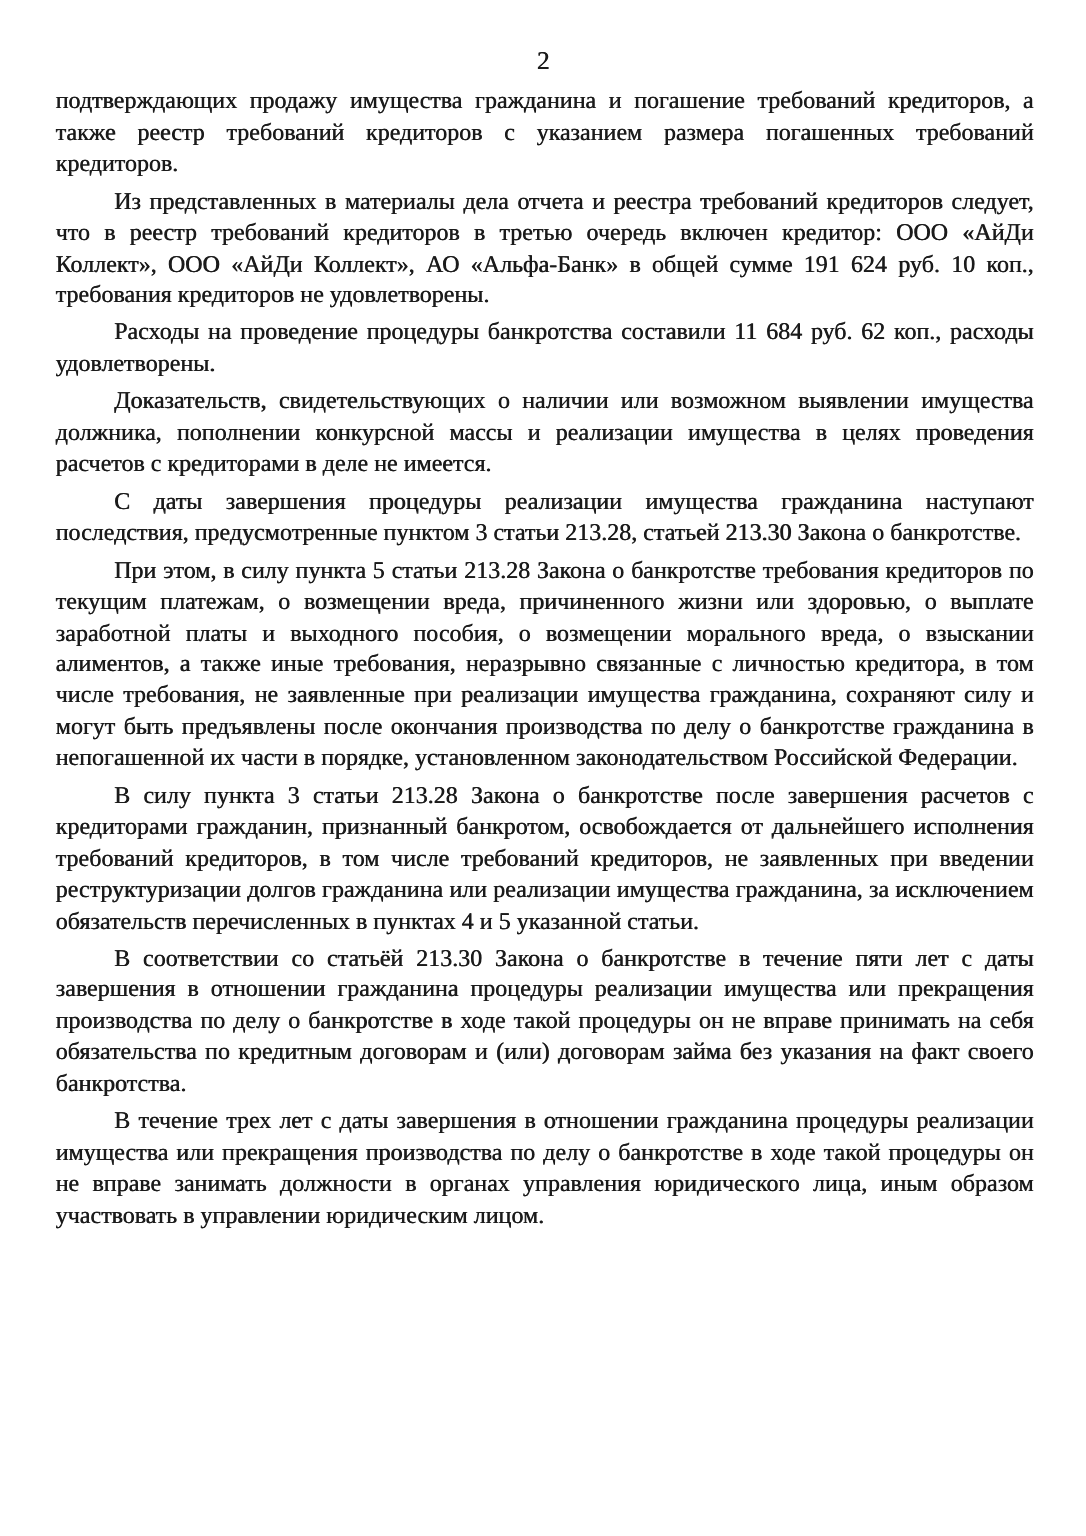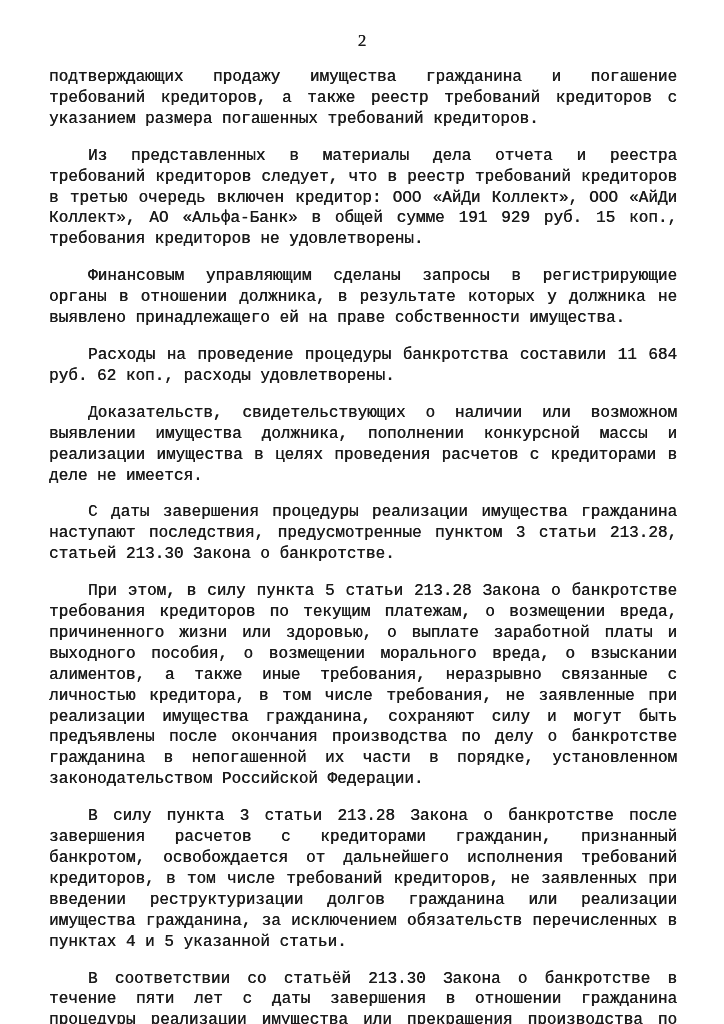--- a/index.html
+++ b/index.html
@@ -24,38 +24,36 @@
     font-size: 17px;
     line-height: 21px;
   }
   .content {
     margin: 7px 31px 0 33px;
     text-align: justify;
     font-size: 16px;
     line-height: 20.9px;
   }
   .content p {
-    margin: 16px;
+    margin: 4px;
     padding: 0;
     text-indent: 39px;
-    font-family: Liberation Mono, monospace;
   }
   .content p.cont {
     text-indent: 0;
   }
 </style>
 </head>
 <body>
 
 <div class="page">
   <div class="page-number">2</div>
   <div class="content">
     <p class="cont">подтверждающих продажу имущества гражданина и погашение требований кредиторов, а также реестр требований кредиторов с указанием размера погашенных требований кредиторов.</p>
-    <p>Из представленных в материалы дела отчета и реестра требований кредиторов следует, что в реестр требований кредиторов в третью очередь включен кредитор: ООО «АйДи Коллект», ООО «АйДи Коллект», АО «Альфа-Банк» в общей сумме 191 929 руб. 15 коп., требования кредиторов не удовлетворены.</p>
-    <p>Финансовым управляющим сделаны запросы в регистрирующие органы в отношении должника, в результате которых у должника не выявлено принадлежащего ей на праве собственности имущества.</p>
+    <p>Из представленных в материалы дела отчета и реестра требований кредиторов следует, что в реестр требований кредиторов в третью очередь включен кредитор: ООО «АйДи Коллект», ООО «АйДи Коллект», АО «Альфа-Банк» в общей сумме 191 624 руб. 10 коп., требования кредиторов не удовлетворены.</p>
     <p>Расходы на проведение процедуры банкротства составили 11 684 руб. 62 коп., расходы удовлетворены.</p>
     <p>Доказательств, свидетельствующих о наличии или возможном выявлении имущества должника, пополнении конкурсной массы и реализации имущества в целях проведения расчетов с кредиторами в деле не имеется.</p>
     <p>С даты завершения процедуры реализации имущества гражданина наступают последствия, предусмотренные пунктом 3 статьи 213.28, статьей 213.30 Закона о банкротстве.</p>
     <p>При этом, в силу пункта 5 статьи 213.28 Закона о банкротстве требования кредиторов по текущим платежам, о возмещении вреда, причиненного жизни или здоровью, о выплате заработной платы и выходного пособия, о возмещении морального вреда, о взыскании алиментов, а также иные требования, неразрывно связанные с личностью кредитора, в том числе требования, не заявленные при реализации имущества гражданина, сохраняют силу и могут быть предъявлены после окончания производства по делу о банкротстве гражданина в непогашенной их части в порядке, установленном законодательством Российской Федерации.</p>
     <p>В силу пункта 3 статьи 213.28 Закона о банкротстве после завершения расчетов с кредиторами гражданин, признанный банкротом, освобождается от дальнейшего исполнения требований кредиторов, в том числе требований кредиторов, не заявленных при введении реструктуризации долгов гражданина или реализации имущества гражданина, за исключением обязательств перечисленных в пунктах 4 и 5 указанной статьи.</p>
     <p>В соответствии со статьёй 213.30 Закона о банкротстве в течение пяти лет с даты завершения в отношении гражданина процедуры реализации имущества или прекращения производства по делу о банкротстве в ходе такой процедуры он не вправе принимать на себя обязательства по кредитным договорам и (или) договорам займа без указания на факт своего банкротства.</p>
     <p>В течение трех лет с даты завершения в отношении гражданина процедуры реализации имущества или прекращения производства по делу о банкротстве в ходе такой процедуры он не вправе занимать должности в органах управления юридического лица, иным образом участвовать в управлении юридическим лицом.</p>
 
   </div>
 </div>

